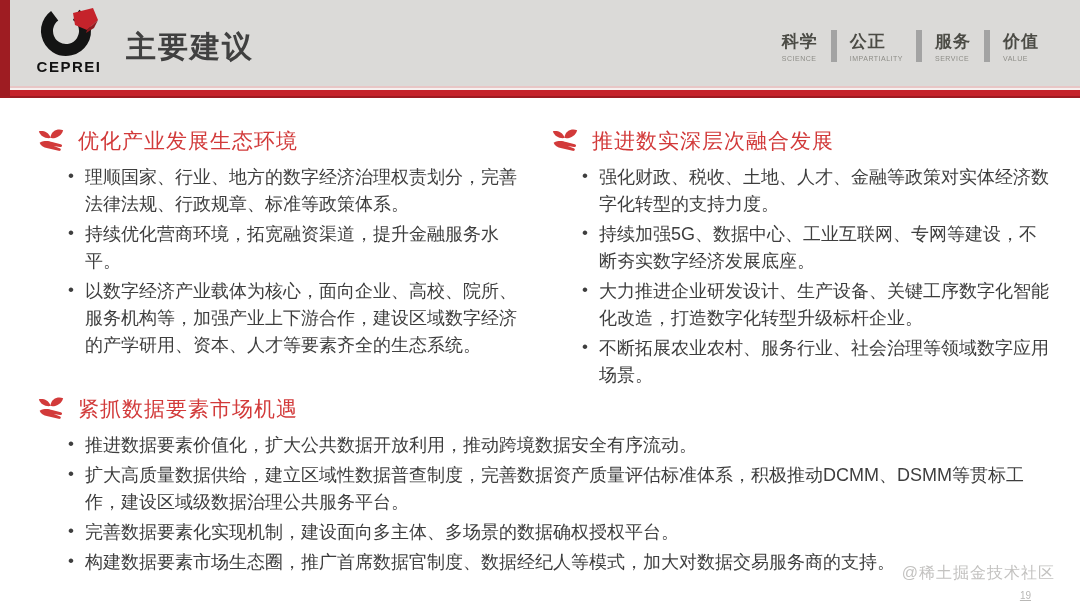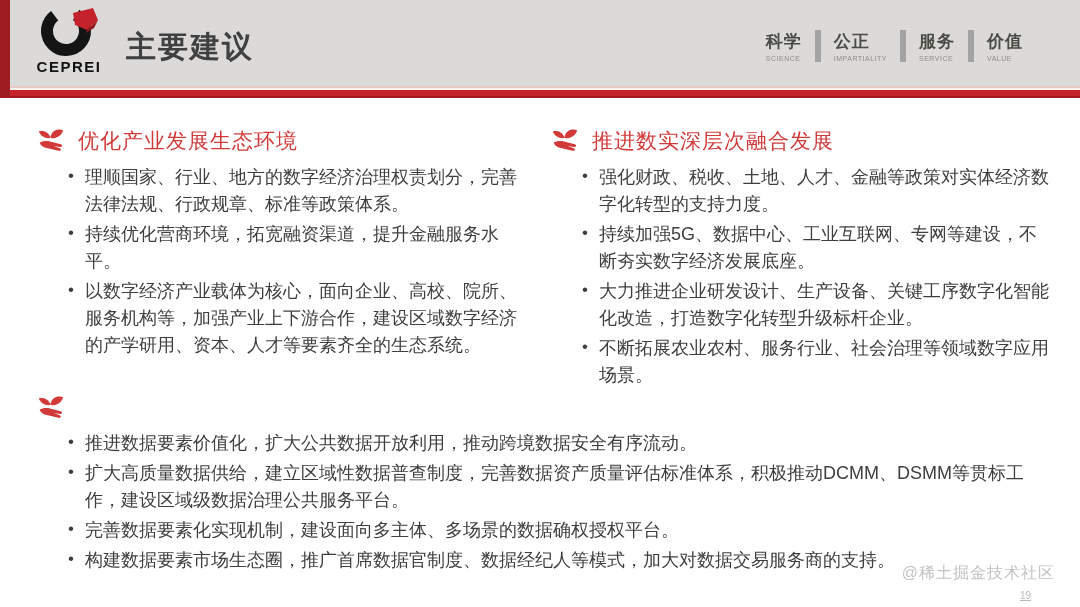--- a/index.html
+++ b/index.html
@@ -25,21 +25,21 @@
       #c5232b 4px, #c5232b 10px,
       #9e1b22 10px, #9e1b22 12px);
   }
   .logo { position:absolute; left:24px; top:3px; width:90px; text-align:center; }
   .logo svg { width:64px; height:58px; display:block; margin:0 auto; }
   .logo-text { font-weight:bold; font-size:15px; letter-spacing:1.5px; color:#121212; margin-top:-3px; }
   .page-title {
     position:absolute; left:118px; top:27px;
     font-size:30px; font-weight:bold; color:#404040; letter-spacing:2px;margin-left:8px;
   }
-  .values { position:absolute; right:44px; top:30px; display:flex; align-items:flex-start; }
+  .values { position:absolute; right:28px; top:30px; display:flex; align-items:flex-start; }
   .value-item { padding:0 13px; }
   .value-item + .value-item { border-left:6px solid #a3a3a3; }
   .value-cn { font-size:17px; font-weight:bold; color:#4b4b45; letter-spacing:1px; }
   .value-en { font-size:7px; color:#8d8d87; letter-spacing:0.5px; margin-top:2px; text-transform:uppercase; }
 
   
   .section { position:absolute; }
   .section-one   { left:36px;  top:127px; width:498px; }
   .section-two   { left:550px; top:127px; width:502px; }
   .section-three { left:36px;  top:395px; width:1016px; }
@@ -147,20 +147,21 @@
 
   <div class="section section-three">
     <div class="section-heading">
       <span class="section-icon">
         <svg viewBox="0 0 26 24">
           <path d="M12.5 8.5 C10.5 3.5 5.5 2 1.8 3 C3 7.2 7.5 10 12.5 9.3 Z" fill="#d23a3a"></path>
           <path d="M12.5 8.5 C13.5 2.5 19 0.2 24.2 2 C23 7 17.5 10.2 12.5 9.3 Z" fill="#d23a3a"></path>
           <path d="M2.5 13.5 C7.5 11.2 11 12 14 13 L22 15 C24 15.7 23.3 17.8 21.3 17.5 L15.5 16.6 L21 18.8 C23 19.7 22 21.8 20 21.1 L10 18.8 C5.8 17.8 3.5 16 2.5 13.5 Z" fill="#d23a3a"></path>
         </svg>
       </span>
+      <span class="section-title">紧抓数据要素市场机遇</span>
     </div>
     <ul class="bullets">
         <li class="bullet">推进数据要素价值化，扩大公共数据开放利用，推动跨境数据安全有序流动。</li>
         <li class="bullet">扩大高质量数据供给，建立区域性数据普查制度，完善数据资产质量评估标准体系，积极推动DCMM、DSMM等贯标工作，建设区域级数据治理公共服务平台。</li>
         <li class="bullet">完善数据要素化实现机制，建设面向多主体、多场景的数据确权授权平台。</li>
         <li class="bullet">构建数据要素市场生态圈，推广首席数据官制度、数据经纪人等模式，加大对数据交易服务商的支持。</li>
       </ul>
   </div>
 
   <div class="watermark">@稀土掘金技术社区</div>

